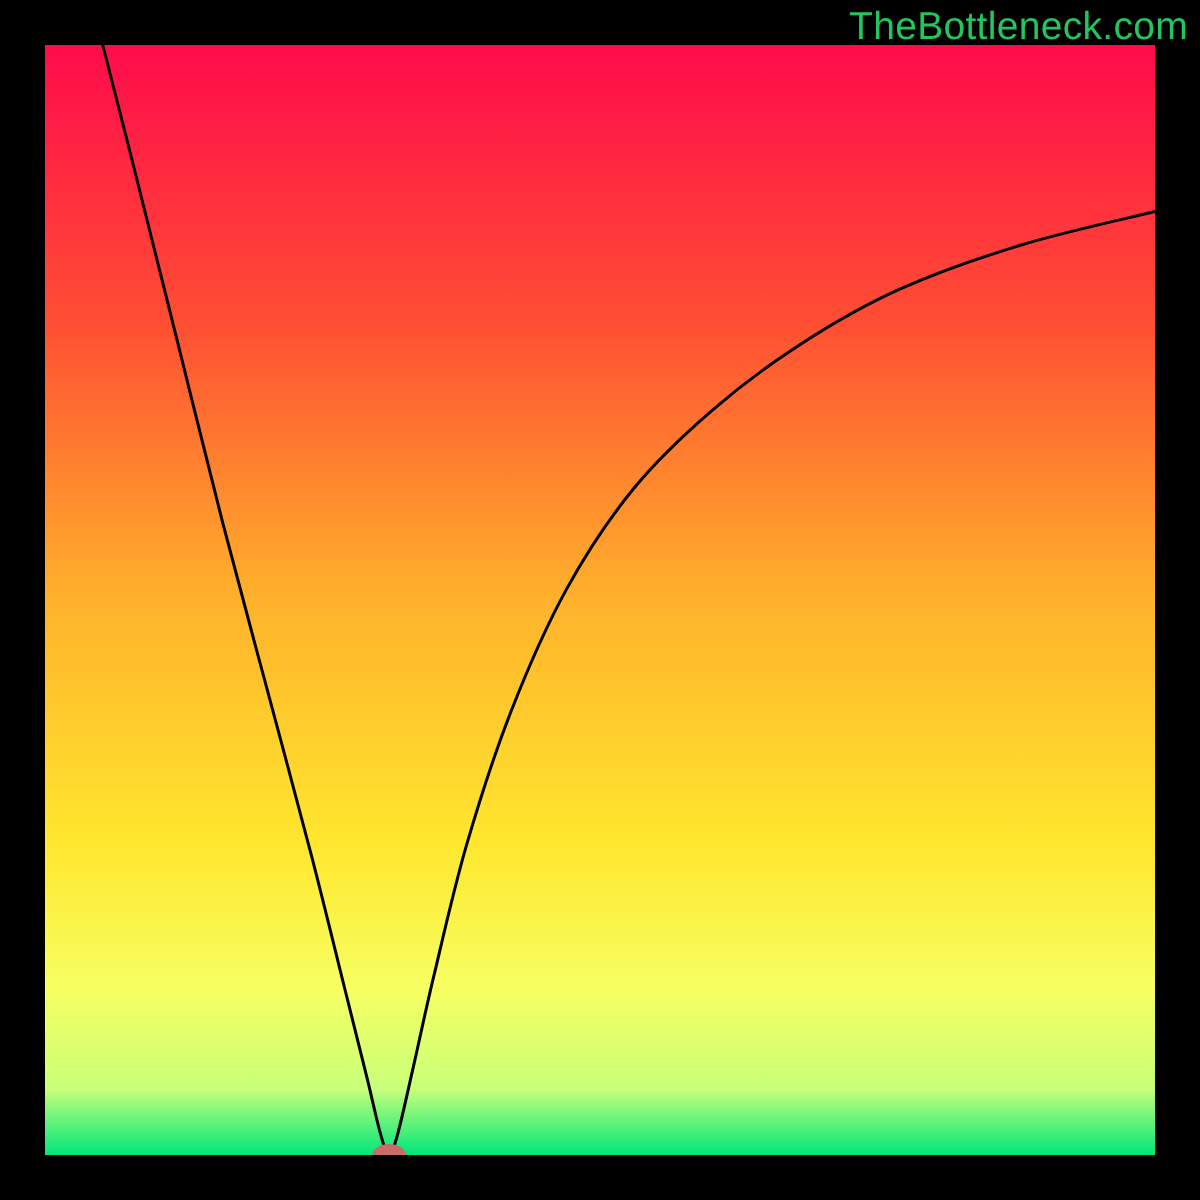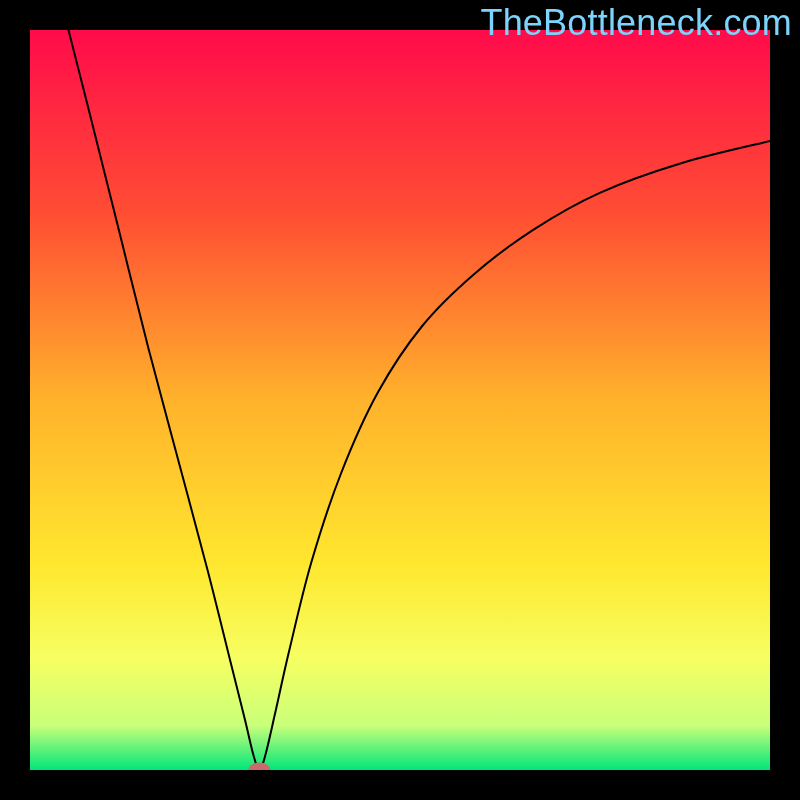--- a/index.html
+++ b/index.html
@@ -14,22 +14,22 @@
   .frame {
     position: relative;
     width: 800px;
     height: 800px;
     background: #000;
   }
   .attribution {
     position: absolute;
     top: 2px;
     right: 8px;
-    color: #7dd3fc;
-    font-size: 36px;
+    color: #22c55e;
+    font-size: 26px;
     font-weight: 500;
     letter-spacing: 0.2px;
     z-index: 5;
     user-select: none;
   }
   svg.plot {
     position: absolute;
     left: 30px;
     top: 30px;
     width: 740px;

